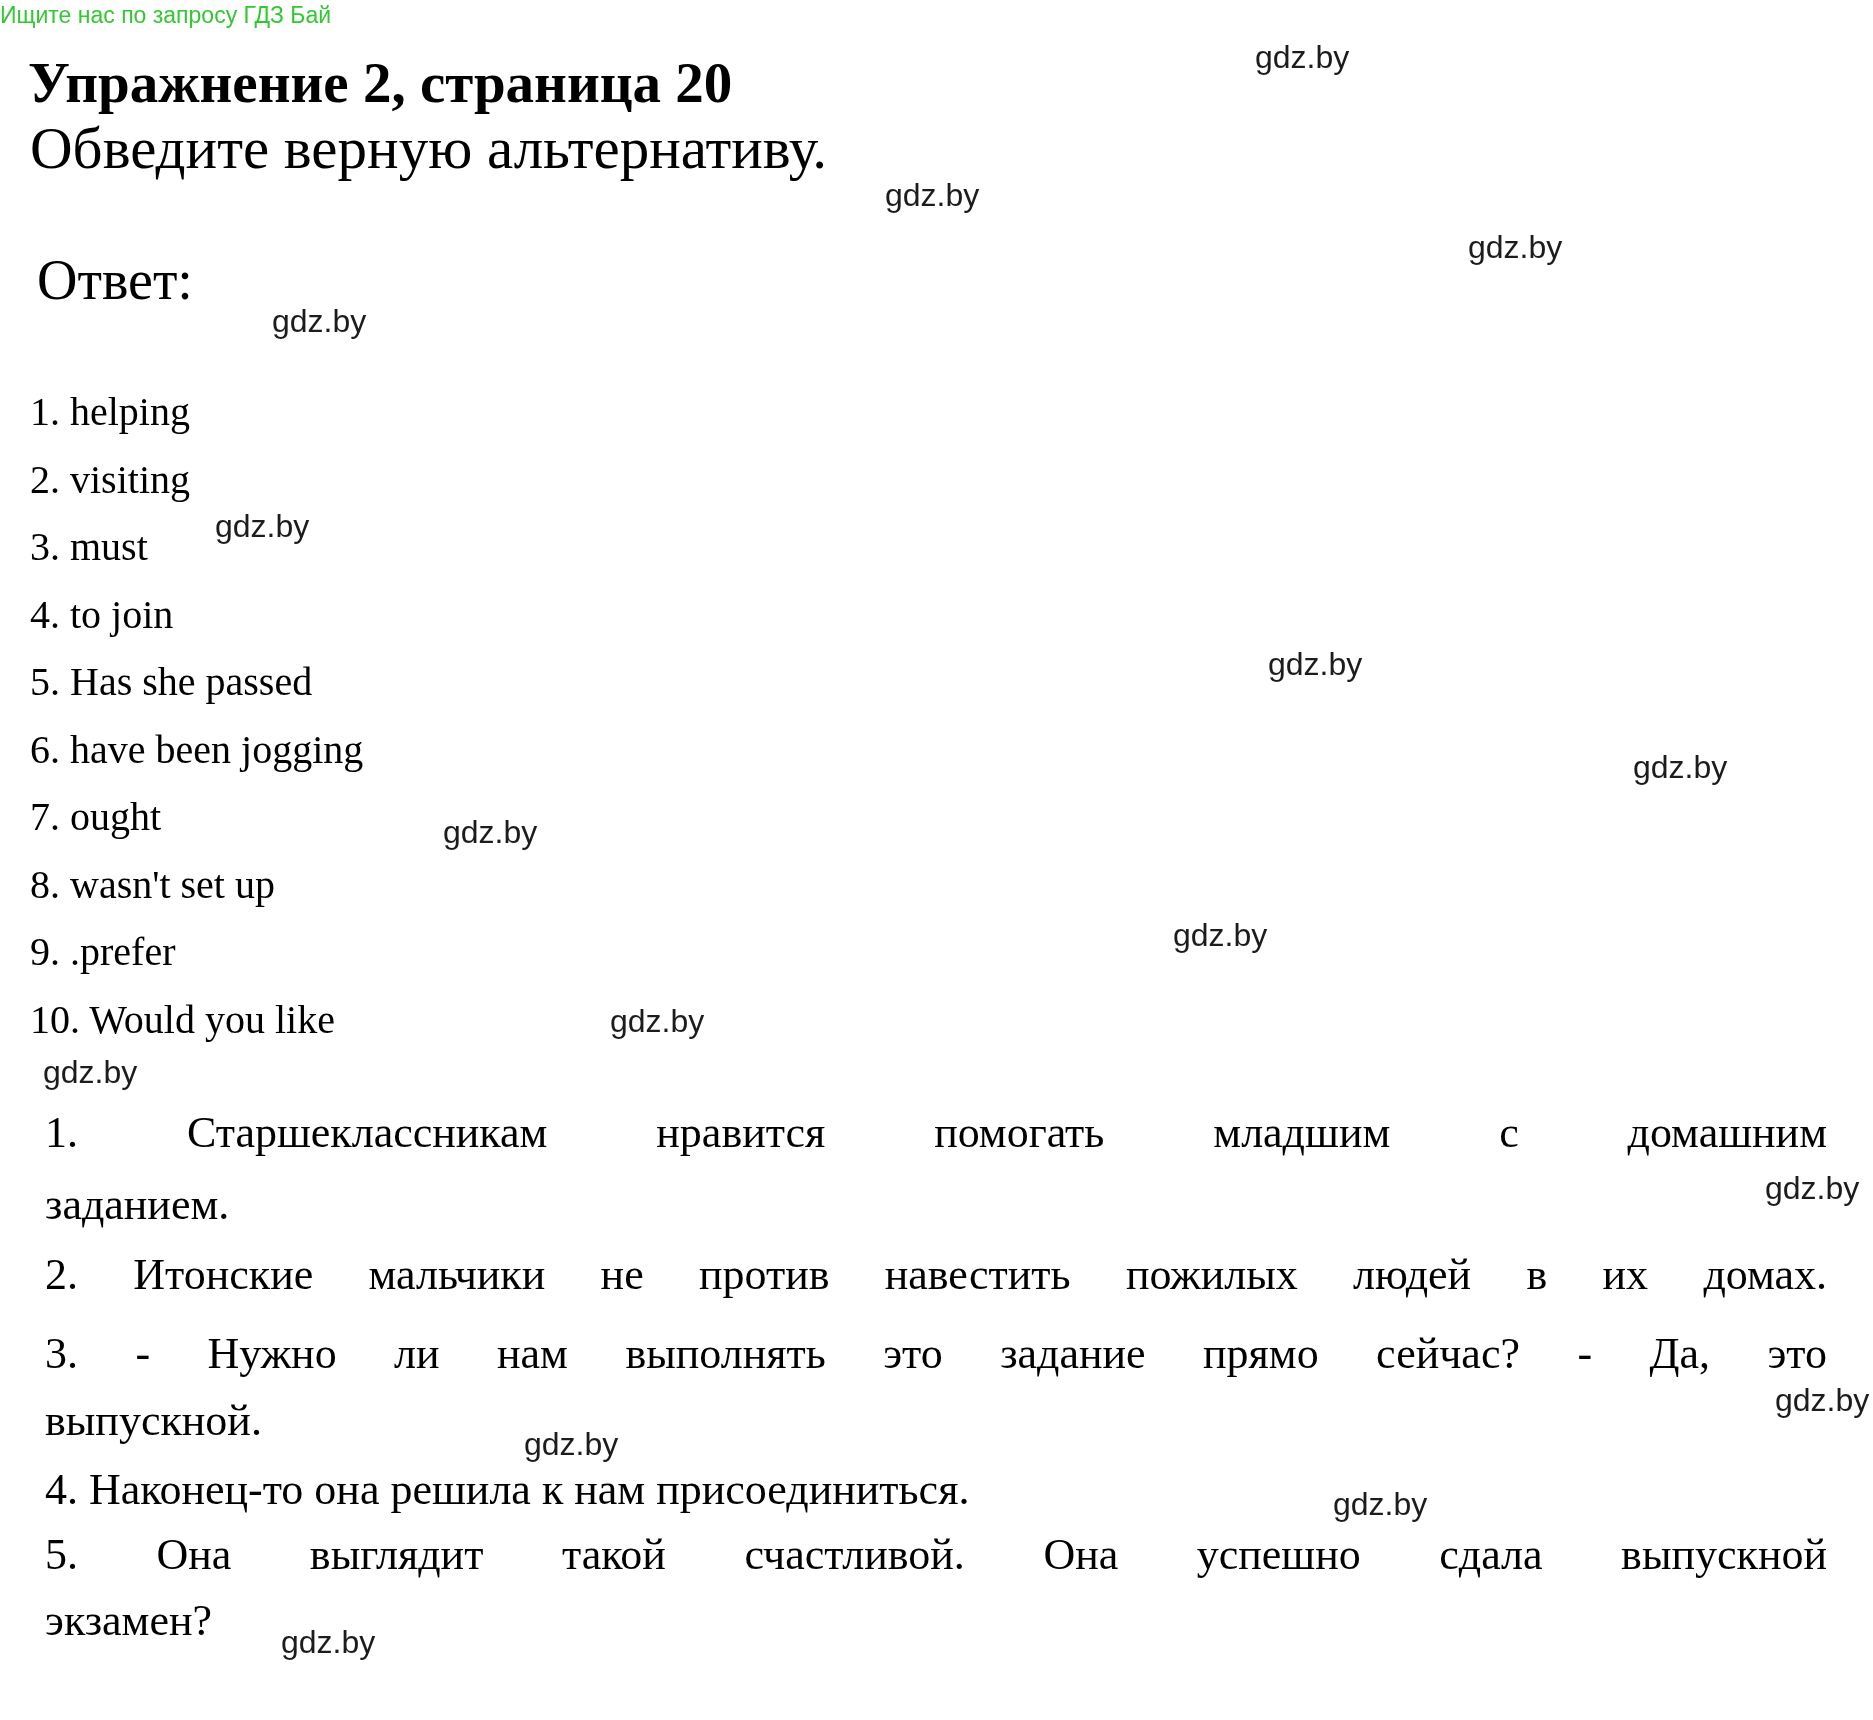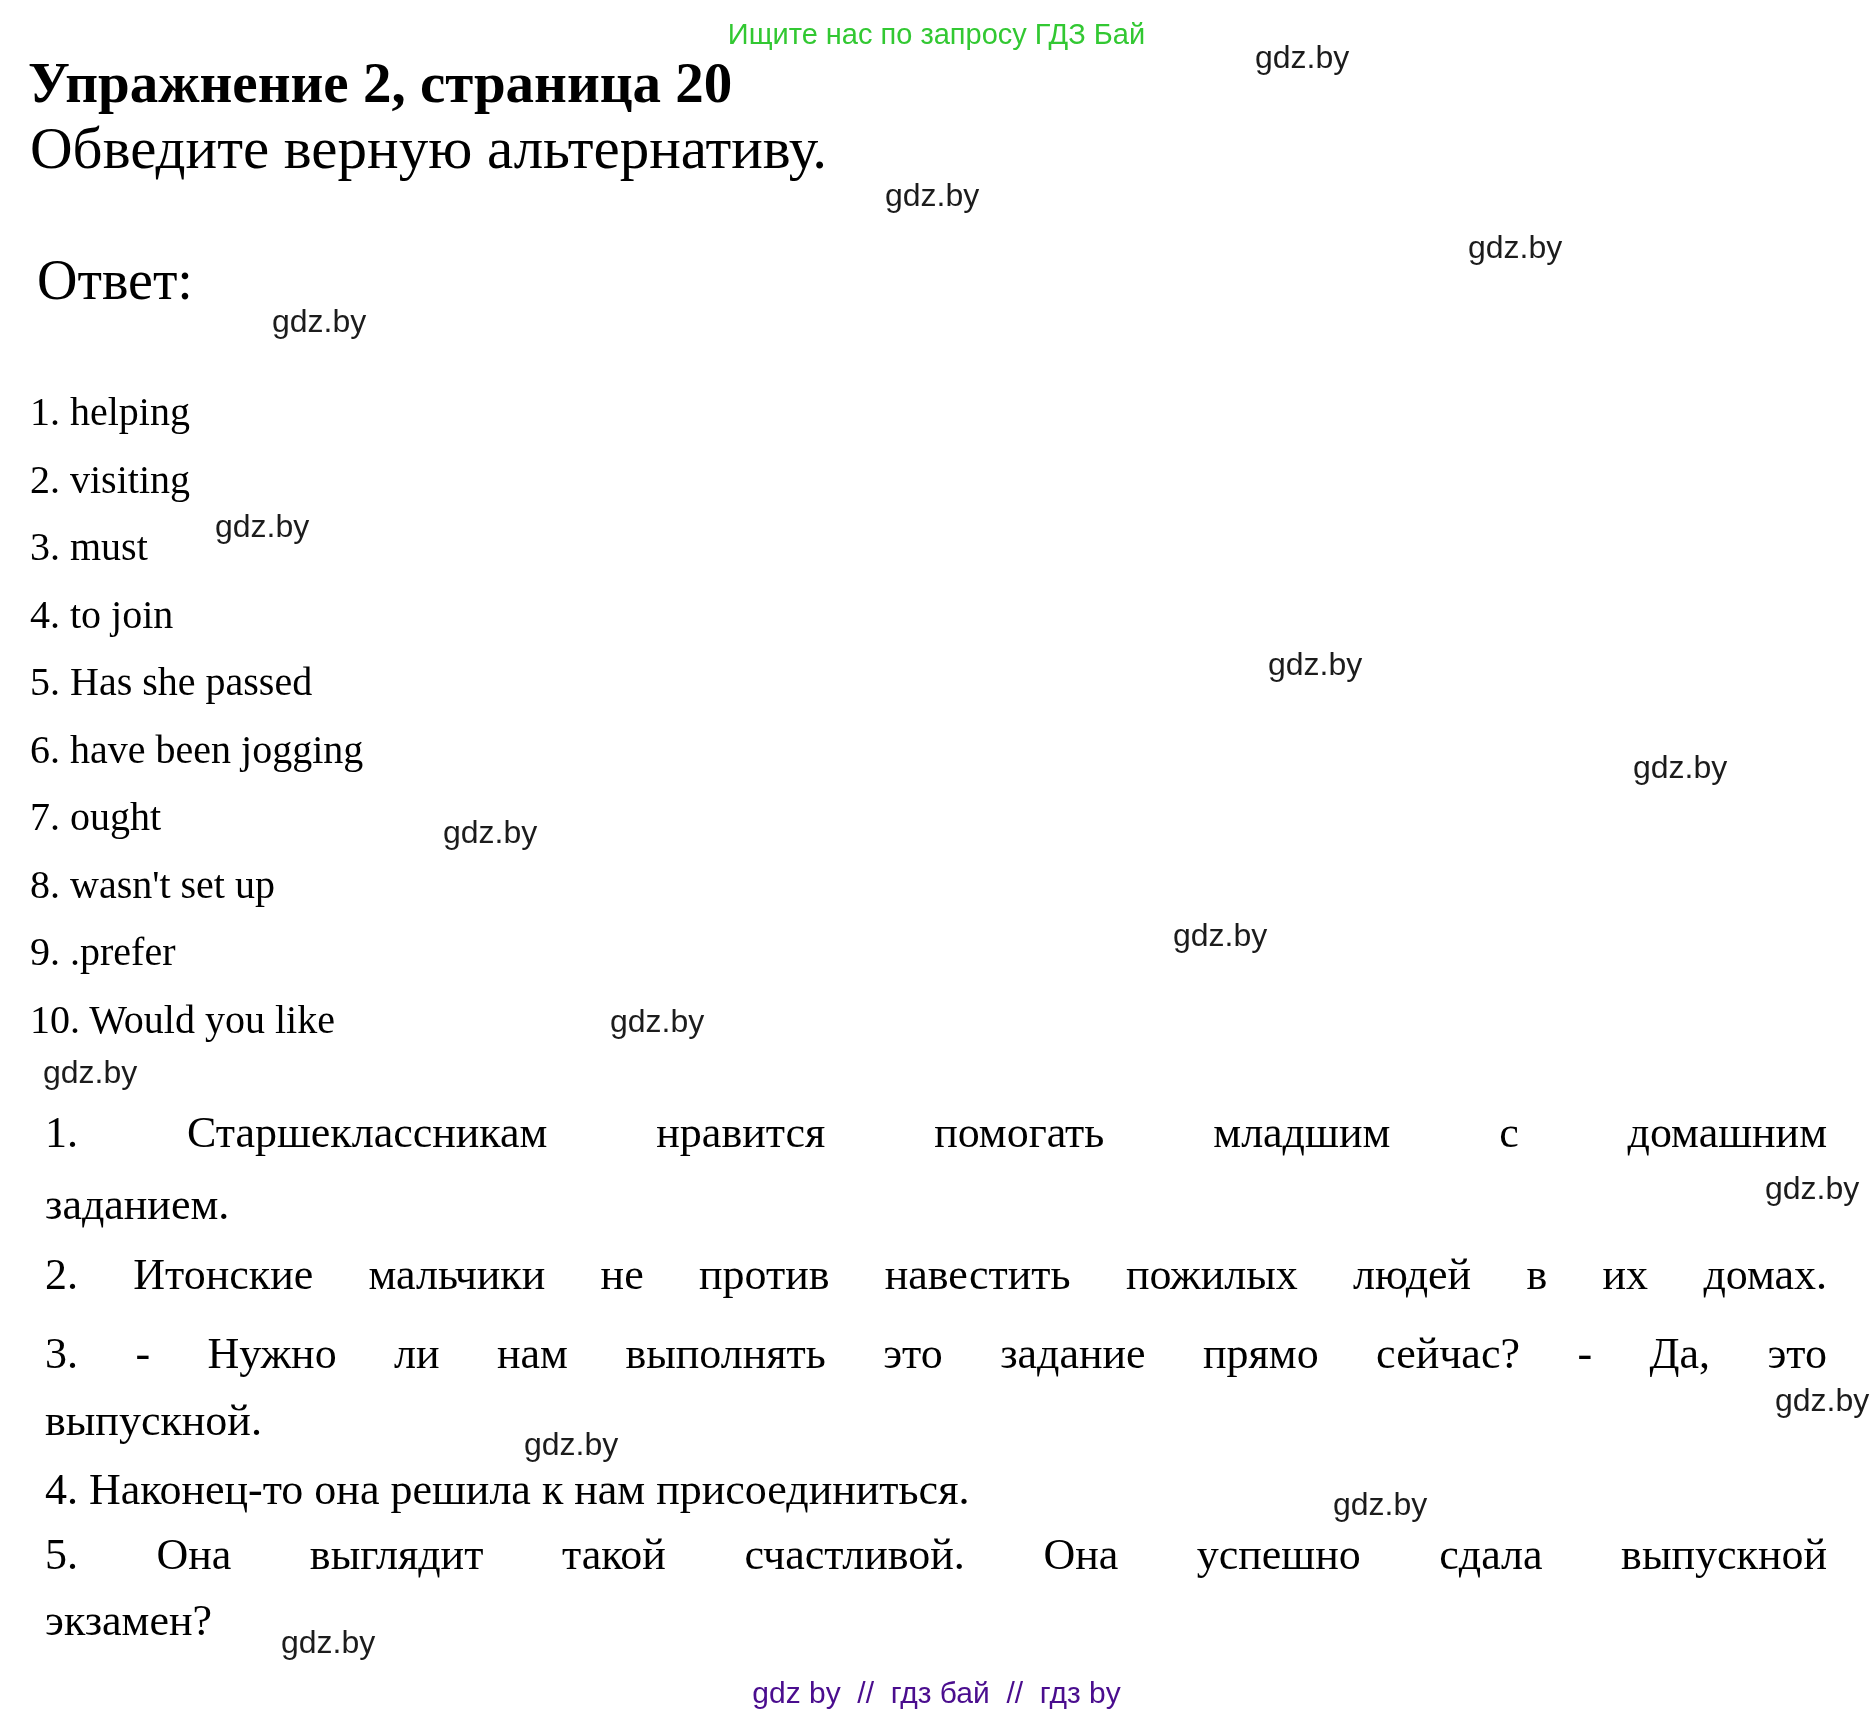--- a/index.html
+++ b/index.html
@@ -6,24 +6,23 @@
   .page{
     position:relative;
     width:1873px;
     height:1720px;
     background:#ffffff;
     overflow:hidden;
     font-family:"Liberation Serif", serif;
     color:#000000;
   }
   .promo{
-    position:absolute; top:18px; left:0; width:100%;
-    text-align:center;
+    position:absolute; top:2px; left:0; width:100%;
     font-family:"Liberation Sans", sans-serif;
-    font-size:29px; font-weight:400;
+    font-size:23px; font-weight:400;
   }
   .title{
     position:absolute; top:50px; left:28px; margin:0;
     font-size:57px; font-weight:700; letter-spacing:0px;
   }
   .instruction{
     position:absolute; top:114px; left:30px;
     font-size:59px;
   }
   .answer-label{
@@ -121,14 +120,13 @@
       <span class="wm">gdz.by</span>
       <span class="wm">gdz.by</span>
       <span class="wm">gdz.by</span>
       <span class="wm">gdz.by</span>
       <span class="wm">gdz.by</span>
       <span class="wm">gdz.by</span>
       <span class="wm">gdz.by</span>
       <span class="wm">gdz.by</span>
       <span class="wm">gdz.by</span>
     </div>
-  <div class="footer" style="color: rgb(74, 13, 142);">gdz by &nbsp;//&nbsp; гдз бай &nbsp;//&nbsp; гдз by</div>
 </div>
 
 </body></html>

